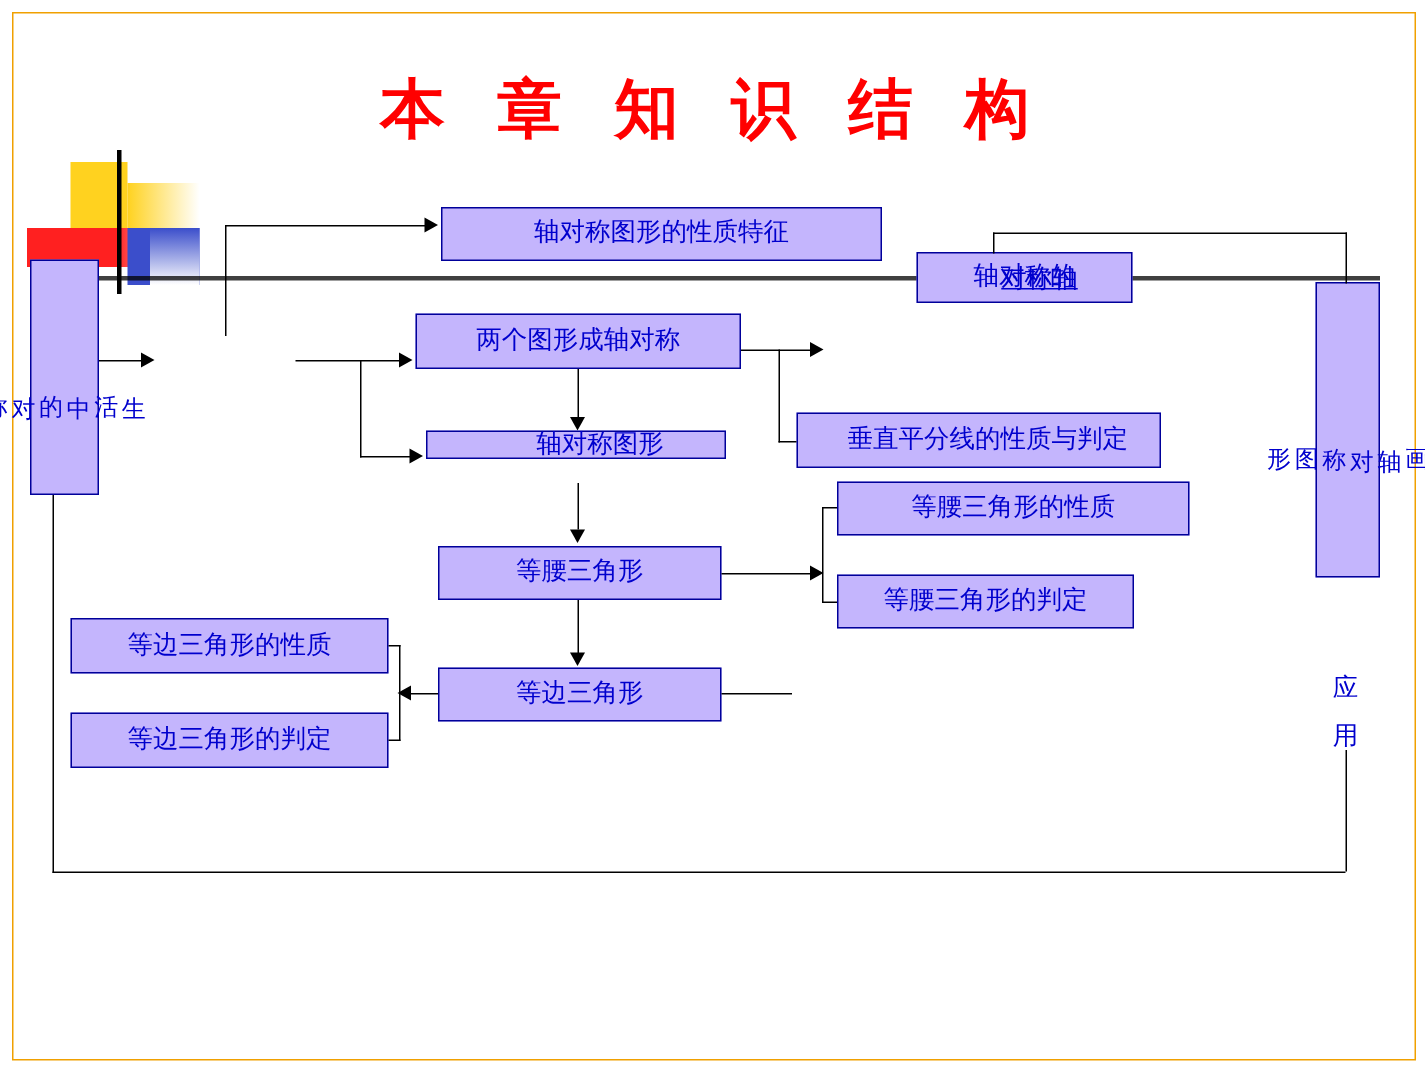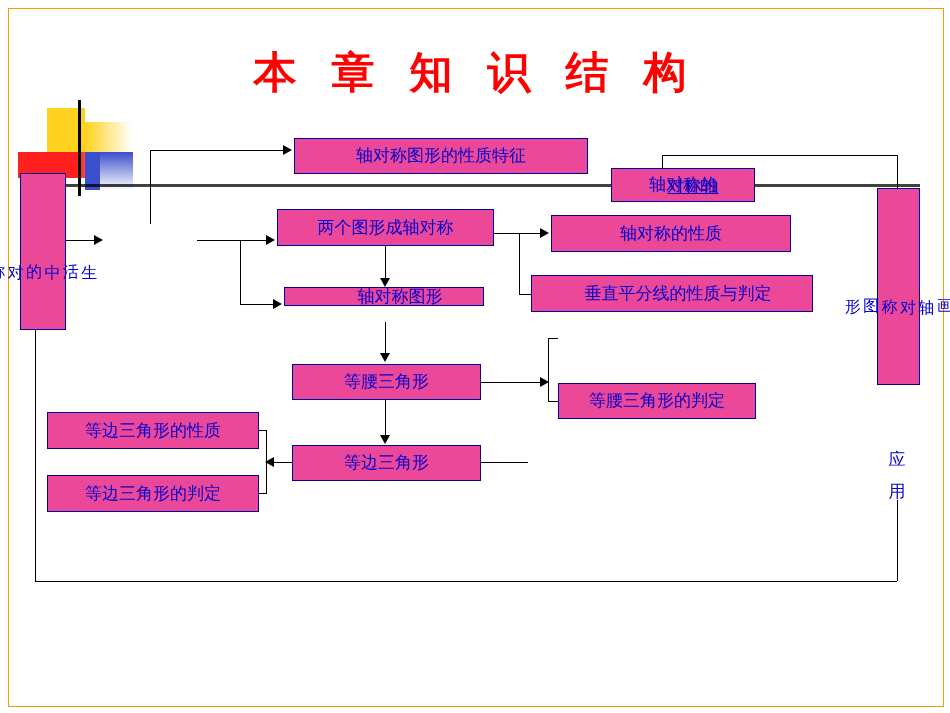--- a/index.html
+++ b/index.html
@@ -29,21 +29,21 @@
     color: #ff0000;
     font-size: 43px;
     font-weight: bold;
     letter-spacing: 10px;
     font-family: "DejaVu Sans", sans-serif;
   }
   .box {
     position: absolute;
     box-sizing: border-box;
     border: 1px solid #00009a;
-    background: #ec4899;
+    background: #c4b5fd;
     color: #0000cd;
     font-size: 17px;
     font-family: "DejaVu Sans", sans-serif;
     display: flex;
     align-items: center;
     justify-content: center;
     text-align: center;
     line-height: 1.15;
     white-space: pre-line;
   }
@@ -137,24 +137,24 @@
 
   <div class="box" style="left:294px; top:138px; width:294px; height:36px;">轴对称图形的性质特征</div>
 
   <div class="box" style="left:277px; top:209px; width:217px; height:37px;">两个图形成轴对称</div>
 
   <div class="box" style="left:284px; top:287px; width:200px; height:19px;padding-left:32px;">轴对称图形</div>
 
   <div class="box" style="left:611px; top:168px; width:144px; height:34px;">轴对称的</div>
   <div class="lbl" style="left:638px; top:175px; width:110px;text-decoration:underline;">对称轴</div>
 
-  <div class="box" style="left:551px; top:215px; width:240px; height:37px;">轴对称的性质</div>
-
-  <div class="box" style="left:531px; top:275px; width:282px; height:37px;padding-left:12px;">垂直平分线的性质与判定</div>
-
+
+  <div class="box" style="left:531px; top:275px; width:243px; height:37px;padding-left:12px;">垂直平分线的性质与判定</div>
+
+  <div class="box" style="left:558px; top:321px; width:235px; height:36px;">等腰三角形的性质</div>
 
   <div class="box" style="left:292px; top:364px; width:189px; height:36px;">等腰三角形</div>
 
   <div class="box" style="left:558px; top:383px; width:198px; height:36px;">等腰三角形的判定</div>
 
   <div class="box" style="left:47px; top:412px; width:212px; height:37px;">等边三角形的性质</div>
 
   <div class="box" style="left:292px; top:445px; width:189px; height:36px;">等边三角形</div>
 
   <div class="box" style="left:47px; top:475px; width:212px; height:37px;">等边三角形的判定</div>

